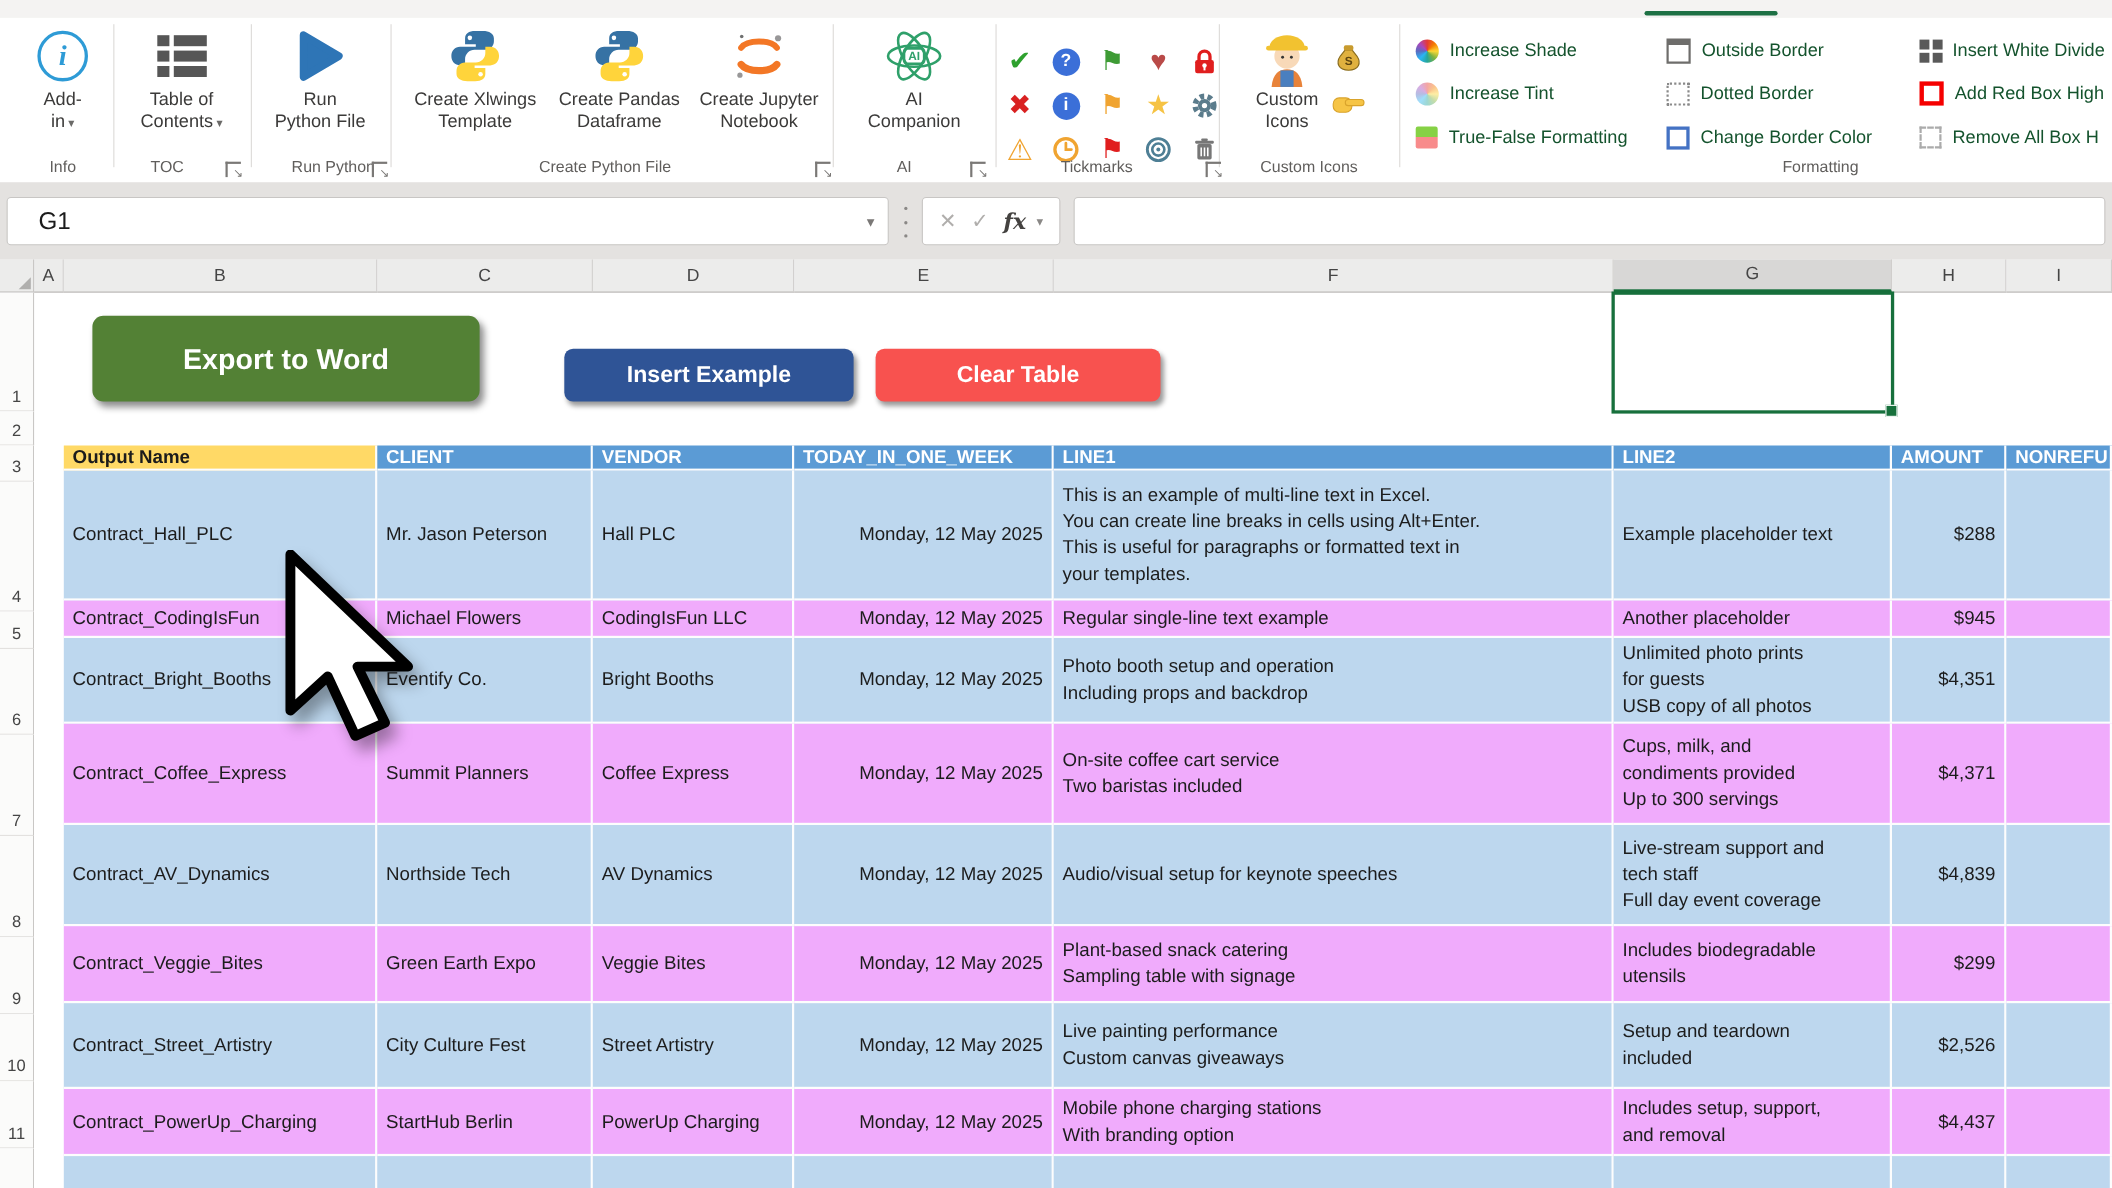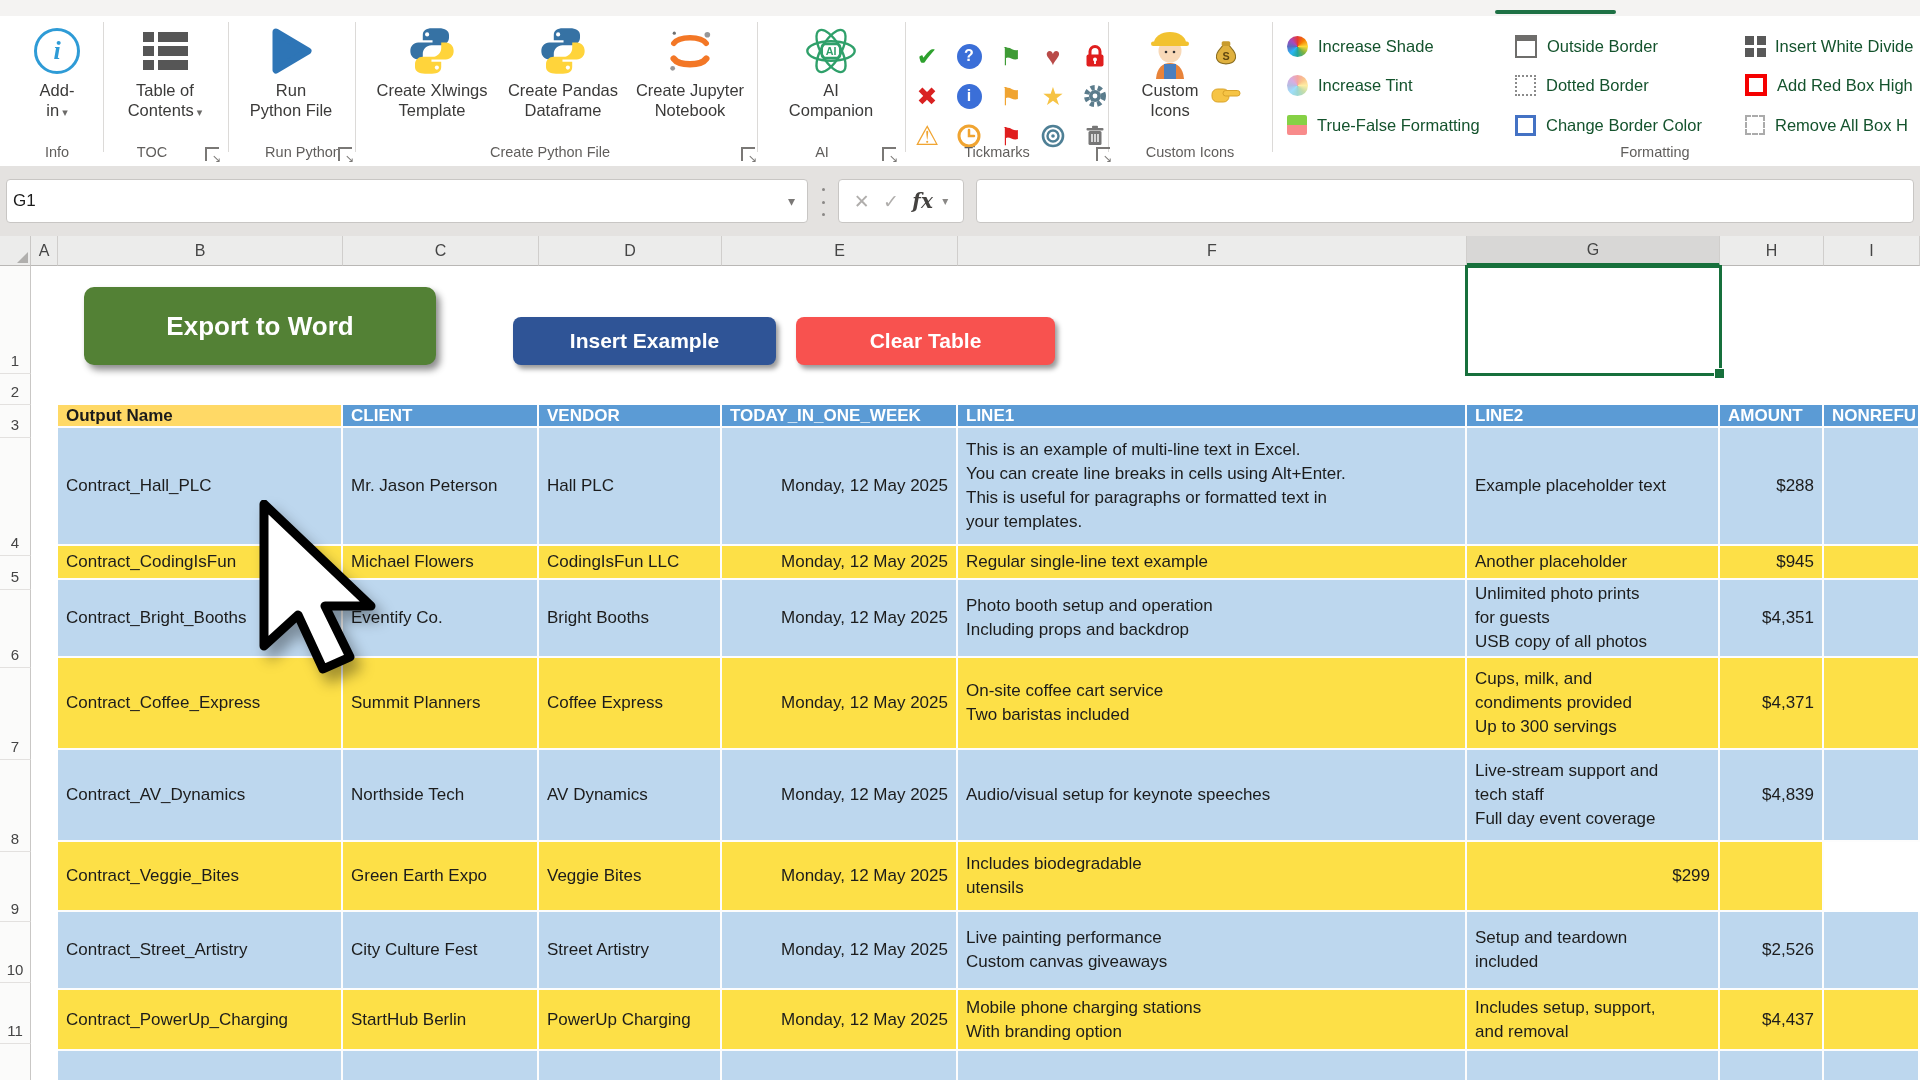--- a/index.html
+++ b/index.html
@@ -51,21 +51,21 @@
   .chgb{width:15px;height:15px;border:3px solid #4472c4;background:#fff;}
   .whdiv{width:20px;height:20px;display:grid;grid-template-columns:9px 9px;grid-template-rows:9px 9px;gap:3px;}
   .whdiv i{background:#595959;}
   .redbox{width:14px;height:14px;border:4px solid #f50000;background:#fff;}
   .rmbox{width:16px;height:16px;border:2px dashed #ababab;background:#fff;}
 
   
   #fbar{left:0;top:166px;width:1920px;height:70px;background:#e4e2e0;}
   .fbox{position:absolute;top:13px;height:44px;background:#fff;border:1px solid #c8c6c4;border-radius:4px;box-sizing:border-box;}
   #namebox{left:6px;width:802px;display:flex;align-items:center;}
-  #namebox .nb{padding-left:6px;font-size:17px;color:#1b1b1b;flex:1;}
+  #namebox .nb{padding-left:28px;font-size:22px;color:#1b1b1b;flex:1;}
   #namebox .nchev{padding-right:12px;color:#7a7876;font-size:14px;}
   #fdots{left:820px;top:22px;width:6px;height:28px;display:flex;flex-direction:column;justify-content:space-between;align-items:center;}
   #fdots i{width:3px;height:3px;border-radius:50%;background:#8a8886;}
   #fxbox{left:838px;width:126px;display:flex;align-items:center;justify-content:space-around;padding:0 8px;}
   #fxbox .dis{color:#b0aeac;font-size:19px;}
   #fxbox .fx{font-family:"DejaVu Serif",serif;font-style:italic;font-weight:bold;font-size:20px;color:#444240;}
   #fxbox .fxchev{color:#8a8886;font-size:12px;margin-left:-4px;}
   #forminput{left:976px;width:938px;}
 
   
@@ -78,21 +78,21 @@
   .letters .selcol{background:#d8d7d6;border-bottom:3px solid #17703c;}
   #gutter{left:0;top:266px;width:31px;display:flex;flex-direction:column;}
   #gutter div{box-sizing:border-box;border-right:1px solid #c9c7c5;border-bottom:1px solid #e3e1df;background:#fbfbfa;
     display:flex;align-items:flex-end;justify-content:center;padding-bottom:4px;font-size:15px;color:#454545;}
   #rows{left:31px;top:266px;width:1889px;}
   .trow{display:grid;grid-template-columns:27px 285px 196px 183px 236px 509px 253px 104px 96px;}
   .trow .c{box-sizing:border-box;border-right:2px solid #fdfdfd;border-bottom:2px solid #fdfdfd;display:flex;align-items:center;
     padding:2px 8px;font-size:17px;color:#1c1c1c;overflow:hidden;line-height:24px;}
   .trow .ca{background:#fff;border-right:2px solid #fff;border-bottom:2px solid #fff;}
   .band-a .c{background:#bdd7ee;}
-  .band-b .c{background:#fde047;}
+  .band-b .c{background:#f0abfc;}
   .band-a .ca,.band-b .ca{background:#fff;}
   .thead .c{background:#5b9bd5;color:#fff;font-weight:bold;}
   .thead .hgold{background:#ffd966;color:#1b1b1b;}
   .thead .ca{background:#fff;}
   .r-align{justify-content:flex-end;padding-right:8px;}
   .amt{justify-content:flex-end;padding-right:18px;}
   .pre{white-space:pre-line;}
 
   
   .xlbtn{position:absolute;display:flex;align-items:center;justify-content:center;color:#fff;font-weight:bold;cursor:default;}
@@ -520,20 +520,22 @@
     <div class="c amt">$4,839</div>
     <div class="c"></div>
   </div>
 
   <div class="trow band-b" style="height:70px">
     <div class="c ca"></div>
     <div class="c">Contract_Veggie_Bites</div>
     <div class="c">Green Earth Expo</div>
     <div class="c">Veggie Bites</div>
     <div class="c r-align">Monday, 12 May 2025</div>
+    <div class="c pre">Plant-based snack catering
+Sampling table with signage</div>
     <div class="c pre">Includes biodegradable
 utensils</div>
     <div class="c amt">$299</div>
     <div class="c"></div>
   </div>
 
   <div class="trow band-a" style="height:78px">
     <div class="c ca"></div>
     <div class="c">Contract_Street_Artistry</div>
     <div class="c">City Culture Fest</div>

